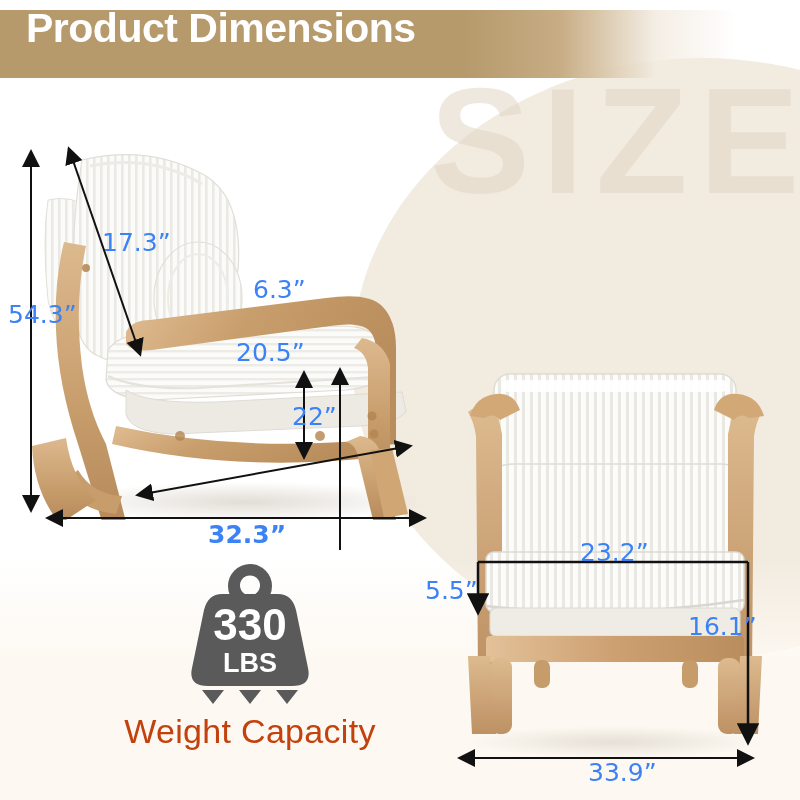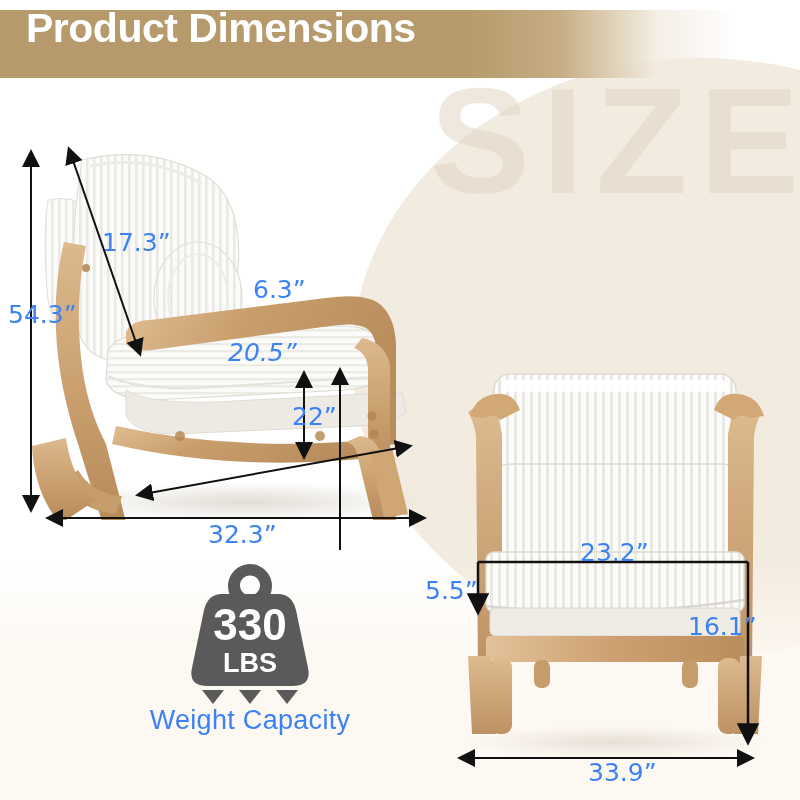--- a/index.html
+++ b/index.html
@@ -91,24 +91,24 @@
     left: 120px;
     top: 560px;
     width: 260px;
     height: 200px;
     text-align: center;
     text-decoration: underline;
   }
   .weight-caption {
     position: absolute;
     left: 0;
-    top: 145px;
+    top: 152px;
     width: 260px;
-    font-size: 27px;
-    color: #3b82f6;
+    font-size: 34px;
+    color: #c2410c;
     letter-spacing: 0.3px;
   }
 </style>
 </head>
 <body>
 
 <div id="page">
 
   <div class="bg-white-base"></div>
   <div class="bg-ellipse"></div>
@@ -215,25 +215,25 @@
 
     <line x1="48" y1="388" x2="424" y2="388" stroke="#111" stroke-width="2" marker-start="url(#ah2)" marker-end="url(#ah)"></line>
   </svg>
 
   <div class="dim-label" style="left:8px; top:300px;">54.3”</div>
 
   <div class="dim-label" style="left:102px; top:228px;">17.3”</div>
 
   <div class="dim-label" style="left:253px; top:275px;text-align:center;">6.3”</div>
 
-  <div class="dim-label" style="left:228px; top:338px;font-style:italic;">20.5”</div>
+  <div class="dim-label" style="left:236px; top:338px;">20.5”</div>
 
   <div class="dim-label" style="left:292px; top:402px;">22”</div>
 
-  <div class="dim-label" style="left:208px; top:520px;">32.3”</div>
+  <div class="dim-label" style="left:208px; top:520px;font-weight:bold;">32.3”</div>
 
   <svg class="chair-svg" style="left:450px; top:370px;" width="330" height="390" viewBox="0 0 330 390">
     <defs>
       <linearGradient id="wood3" x1="0" y1="0" x2="1" y2="0">
         <stop offset="0%" stop-color="#e3c199"></stop>
         <stop offset="50%" stop-color="#cda071"></stop>
         <stop offset="100%" stop-color="#b98d5c"></stop>
       </linearGradient>
       <linearGradient id="wood4" x1="0" y1="0" x2="0" y2="1">
         <stop offset="0%" stop-color="#ddba8f"></stop>

